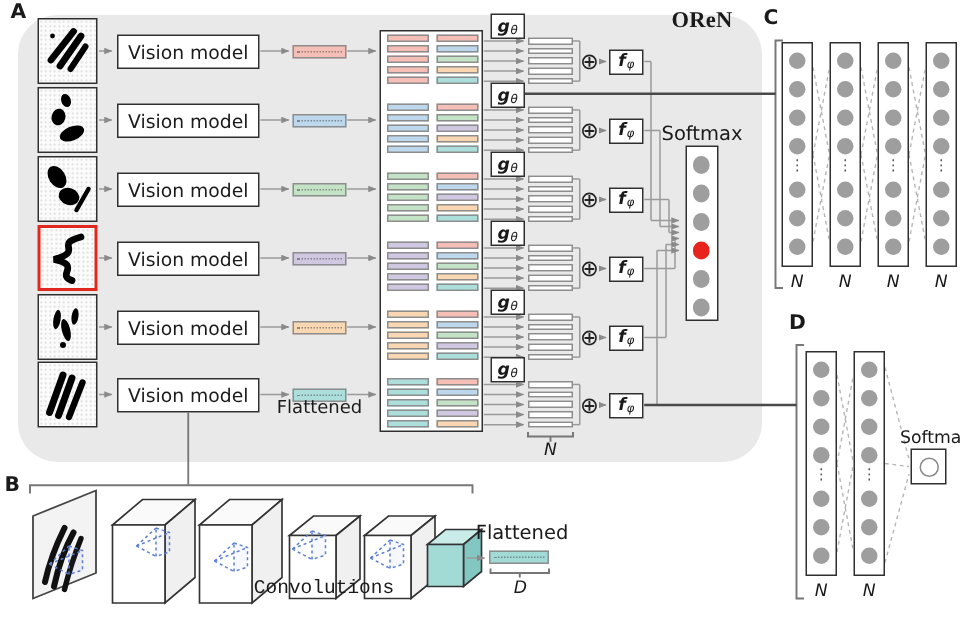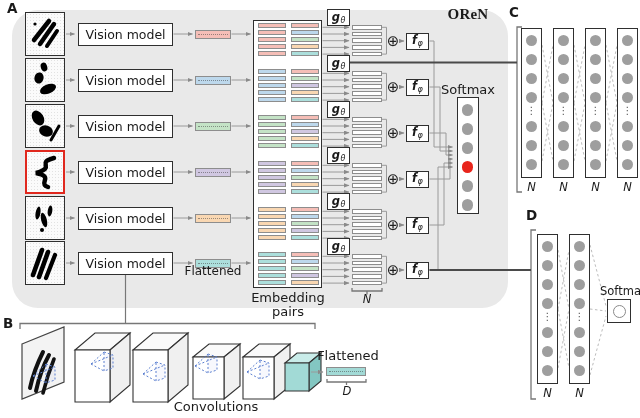--- a/index.html
+++ b/index.html
@@ -480,24 +480,23 @@
       <div class="abs z2 dot" style="left: 612.5px; top: 304.5px; width: 13px; height: 13px; background: rgb(255, 255, 255); border: 1.4px solid rgb(138, 138, 138);"></div>
       <div class="abs z2 bar" style="left: 326px; top: 367px; width: 40px; height: 9px; background: rgb(162, 218, 214);">
         <div class="dotline"></div>
       </div>
     </div>
 
   <div class="lbl corner" style="left:7px;top:1px;width:20px;">A</div>
   <div class="lbl title" style="left:438px;top:6px;width:60px;font-family:Liberation Serif, serif;">OReN</div>
   <div class="lbl" style="left:440px;top:83px;width:56px;">Softmax</div>
   <div class="lbl" style="left:182px;top:265px;width:62px;font-size:12px;">Flattened</div>
-  <div class="lbl" style="left:237px;top:291px;width:102px;">Embedding pairs</div>
   <div class="lbl nlbl" style="left:359px;top:293px;width:16px;z-index:3;">N</div>
 
   <div class="lbl corner" style="left:3px;top:316px;width:20px;">B</div>
-  <div class="lbl" style="left:160px;top:400px;width:112px;font-size:13px;">Convolutions</div>
+  <div class="lbl" style="left:160px;top:385px;width:112px;font-size:13px;font-family:Liberation Mono, monospace;">Convolutions</div>
   <div class="lbl" style="left:317px;top:349px;width:62px;">Flattened</div>
   <div class="lbl nlbl" style="left:339px;top:385px;width:16px;">D</div>
 
   <div class="lbl corner" style="left:509px;top:5px;width:20px;">C</div>
   <div class="lbl corner" style="left:526px;top:208px;width:20px;">D</div>
   <div class="lbl" style="left:600px;top:285px;width:40px;font-size:11.5px;">Softmax</div>
 </div>
 
 </body></html>

